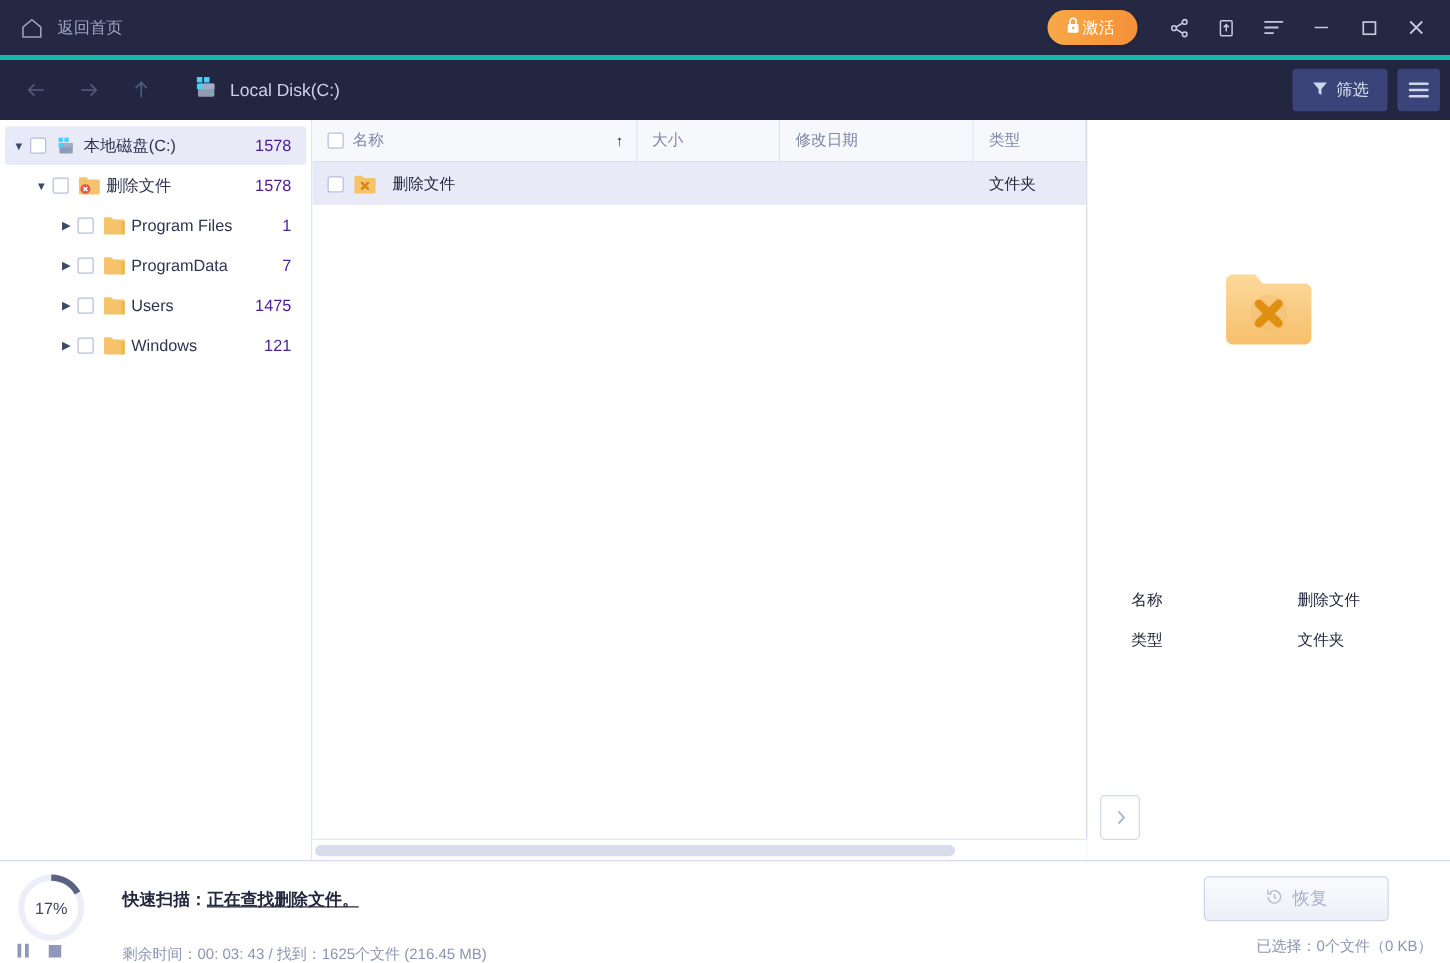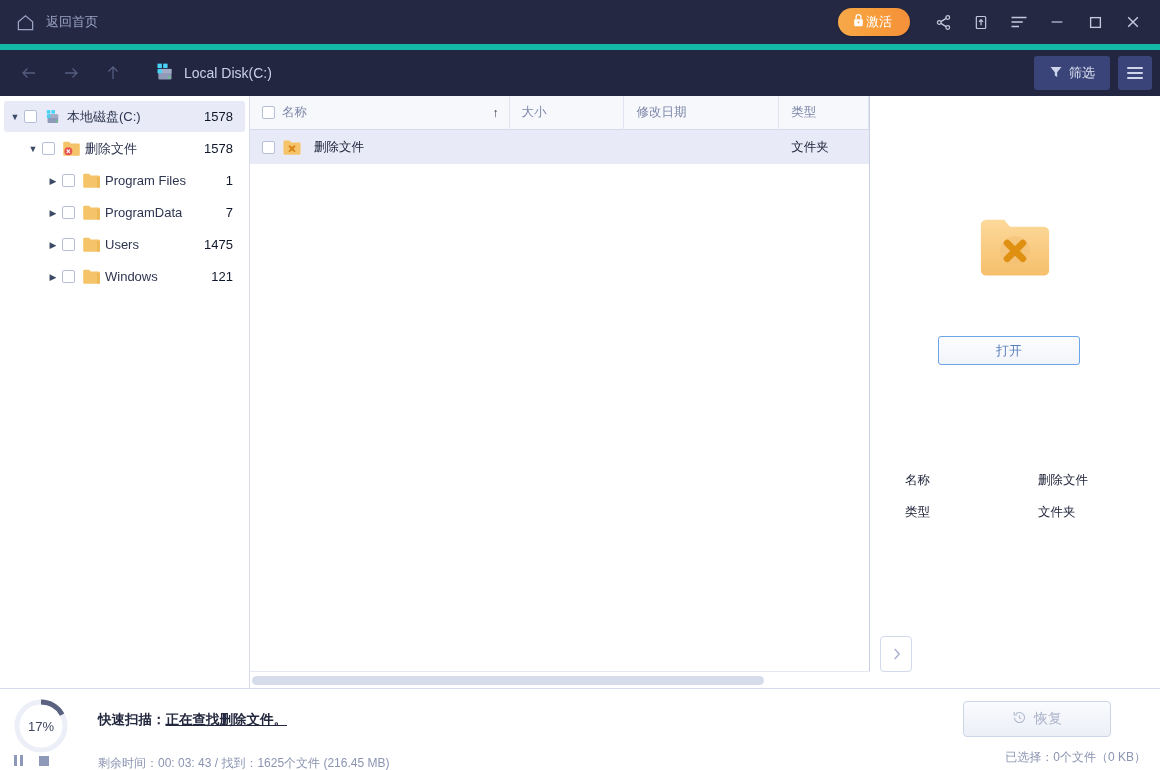--- a/index.html
+++ b/index.html
@@ -37,21 +37,21 @@
     display: flex; align-items: center; justify-content: center;
     cursor: pointer; color: #c3cade;
   }
   .tb-icon:last-child { margin-right: 12px; }
 
   
   .navbar {
     position: absolute; left: 0; top: 44px; width: 1160px; height: 52px;
     background: #222640;
     display: flex; align-items: center;
-    border-top: 6px solid #14b8a6;
+    border-top: 4px solid #14b8a6;
   }
   .nav-arrow {
     width: 34px; height: 34px; margin-left: 8px;
     display: flex; align-items: center; justify-content: center;
     color: #555d80; font-size: 17px; cursor: pointer;
   }
   .nav-arrow.first { margin-left: 12px; }
   .disk-chip {
     display: flex; align-items: center; gap: 9px; margin-left: 24px;
   }
@@ -98,21 +98,21 @@
   .twisty {
     width: 18px; text-align: center; color: #3c4a66; font-size: 9px;
     flex-shrink: 0;
   }
   .chk {
     width: 13px; height: 13px; border: 1px solid #b6bfd8; border-radius: 2px;
     background: #fff; flex-shrink: 0; margin-right: 7px; cursor: pointer;
   }
   .tree-icon { width: 17px; height: 17px; margin-right: 6px; flex-shrink: 0; }
   .tree-name { font-size: 13px; color: #2e3550; white-space: nowrap; }
-  .tree-count { margin-left: auto; font-size: 13px; color: #0f172a; }
+  .tree-count { margin-left: auto; font-size: 13px; color: #4c1d95; }
 
   
   .filelist {
     width: 620px; height: 592px; display: flex; flex-direction: column;
     border-right: 1px solid #c8d0e4; background: #fff; position: relative;
   }
   .fl-header {
     height: 34px; display: flex; align-items: center;
     background: #f7f8fc; border-bottom: 1px solid #d4daea; flex-shrink: 0;
   }
@@ -458,21 +458,20 @@
                 <stop offset="1" stop-color="#f6bf6b"></stop>
             </linearGradient>
           </defs>
           <path d="M1.5 4 a1.6 1.6 0 0 1 1.6-1.6 H8.6 l1.9 2.2 H20.9 a1.6 1.6 0 0 1 1.6 1.6 V18 a1.6 1.6 0 0 1 -1.6 1.6 H3.1 A1.6 1.6 0 0 1 1.5 18 Z" fill="url(#fg)"></path>
           <circle cx="12" cy="12" r="4.6" fill="#f2c municipal" opacity="0"></circle>
           <circle cx="12" cy="12" r="4.6" fill="#f3c077" opacity="0.55"></circle>
           <path d="M9.6 9.6 L14.4 14.4 M14.4 9.6 L9.6 14.4" stroke="#e09010" stroke-width="2.1" stroke-linecap="round"></path>
         </svg>
       </div>
 
-      <div class="open-btn">打开</div>
 
       <div class="meta">
         <div class="meta-row">
           <span class="meta-key">名称</span>
           <span class="meta-val">删除文件</span>
         </div>
         <div class="meta-row">
           <span class="meta-key">类型</span>
           <span class="meta-val">文件夹</span>
         </div>

